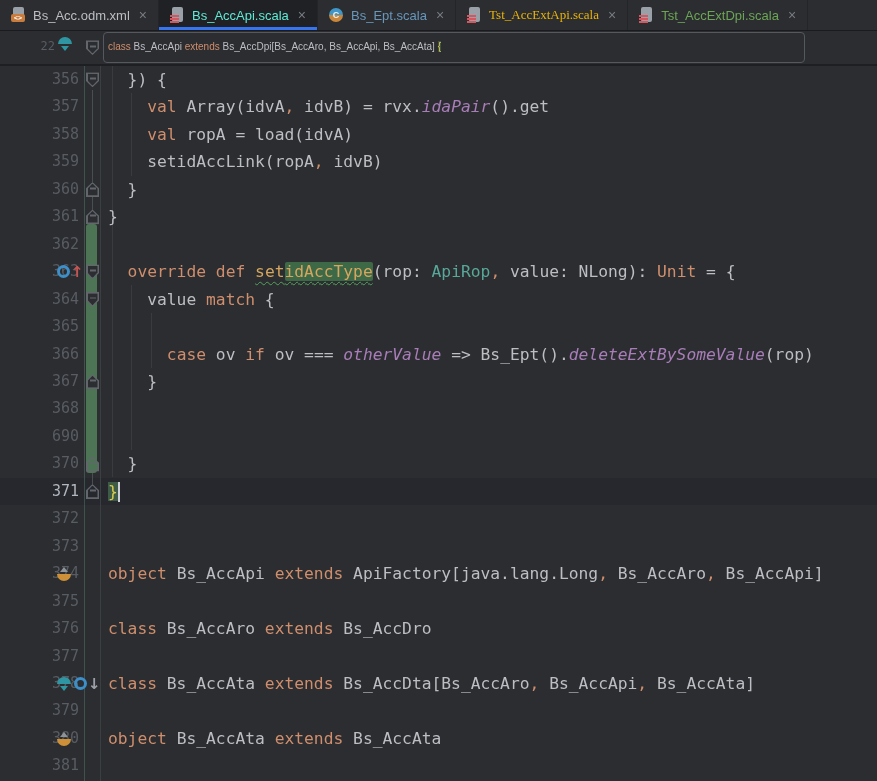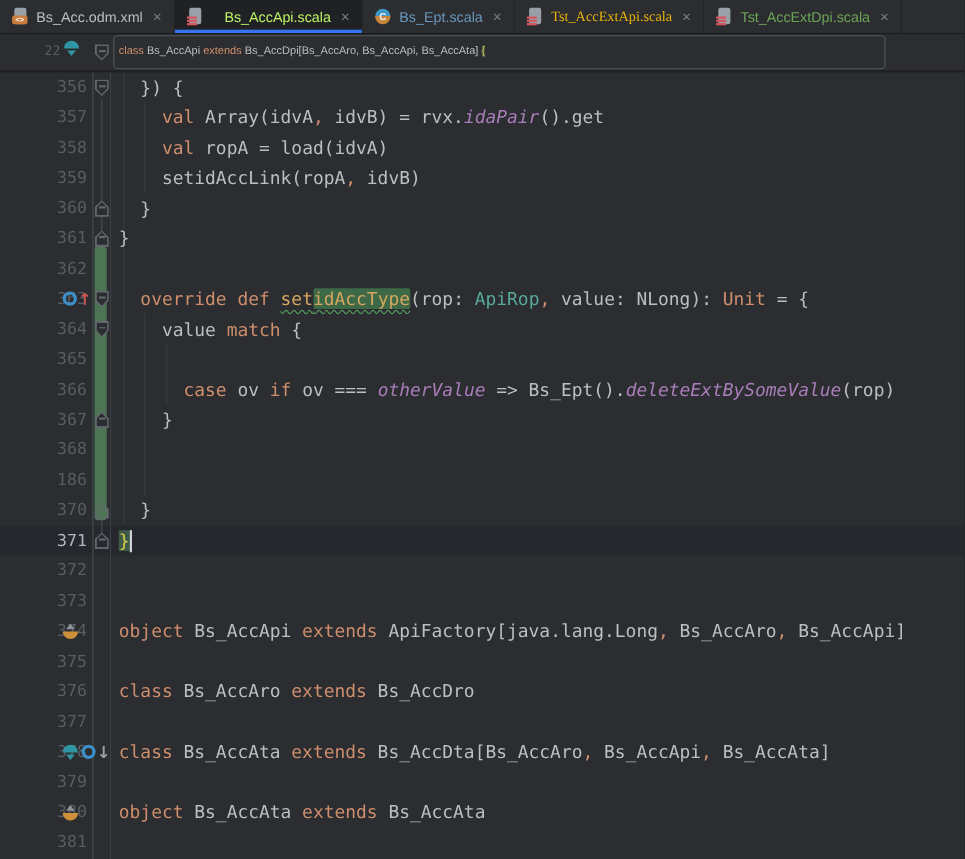--- a/index.html
+++ b/index.html
@@ -102,21 +102,21 @@
         <span class="tab-label" style="color: rgb(188, 190, 196);">Bs_Acc.odm.xml</span>
         <span class="tab-close">×</span>
       </div>
       <div class="tab active">
         <span class="ic">
           <span class="ic-doc"></span>
           <span class="ic-stripe" style="top: 8px;"></span>
           <span class="ic-stripe" style="top: 11px;"></span>
           <span class="ic-stripe" style="top: 14px;"></span>
         </span>
-        <span class="tab-label" style="color: #bef264; margin-left: 12px;">Bs_AccApi.scala</span>
+        <span class="tab-label" style="color: #5eead4;">Bs_AccApi.scala</span>
         <span class="tab-close">×</span>
         <div class="underline"></div>
       </div>
       <div class="tab">
         <span class="ic">
           <span class="ic-circle">C</span>
         </span>
         <span class="tab-label" style="color: rgb(104, 151, 187);">Bs_Ept.scala</span>
         <span class="tab-close">×</span>
       </div>
@@ -252,21 +252,21 @@
             <div class="p1"></div>
             <div class="p2"></div>
             <div class="dash"></div>
           </div>
           <pre><span class="tok-id">    }</span></pre>
         </div>
         <div class="row">
           <div class="num">368</div>
         </div>
         <div class="row">
-          <div class="num">186</div>
+          <div class="num">690</div>
           <pre></pre>
         </div>
         <div class="row">
           <div class="num">370</div>
           <div class="fold end on-green">
             <div class="p1"></div>
             <div class="p2"></div>
             <div class="dash"></div>
           </div>
           <pre><span class="tok-id">  }</span></pre>

